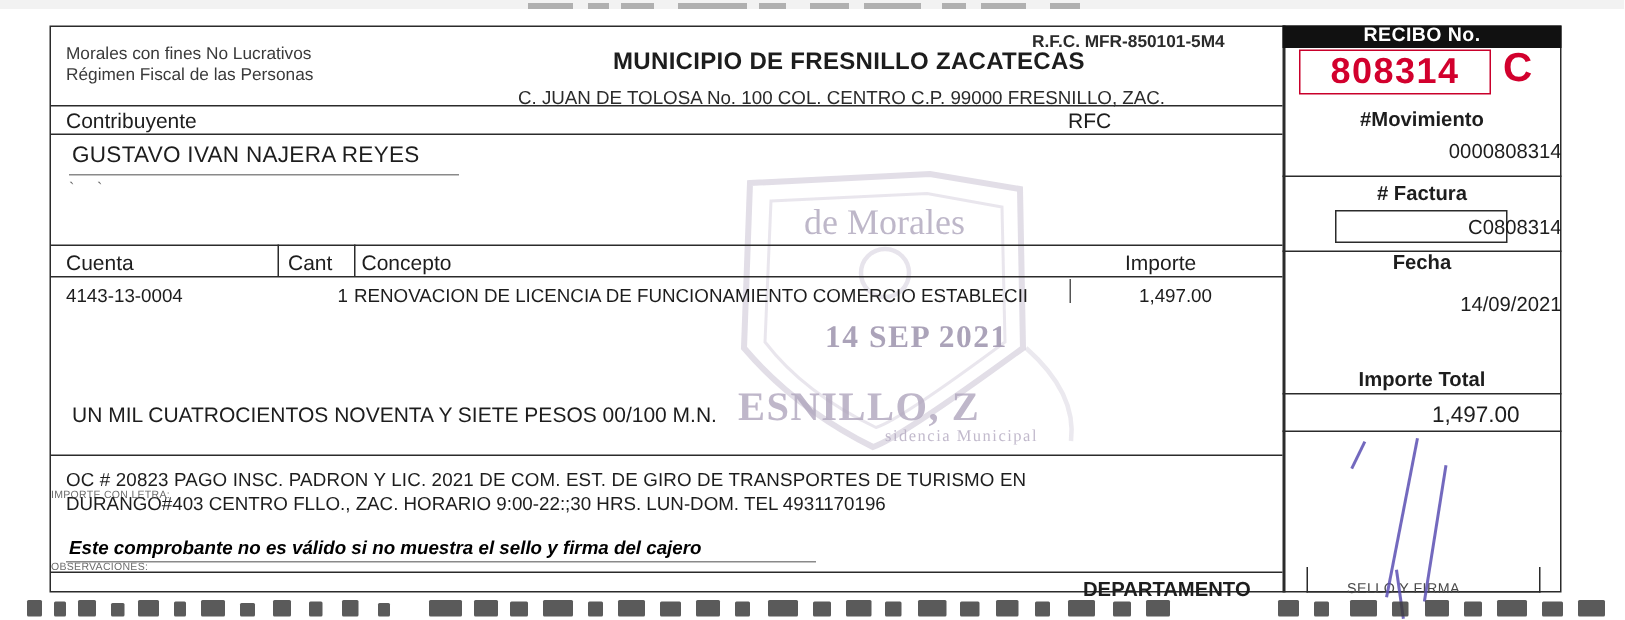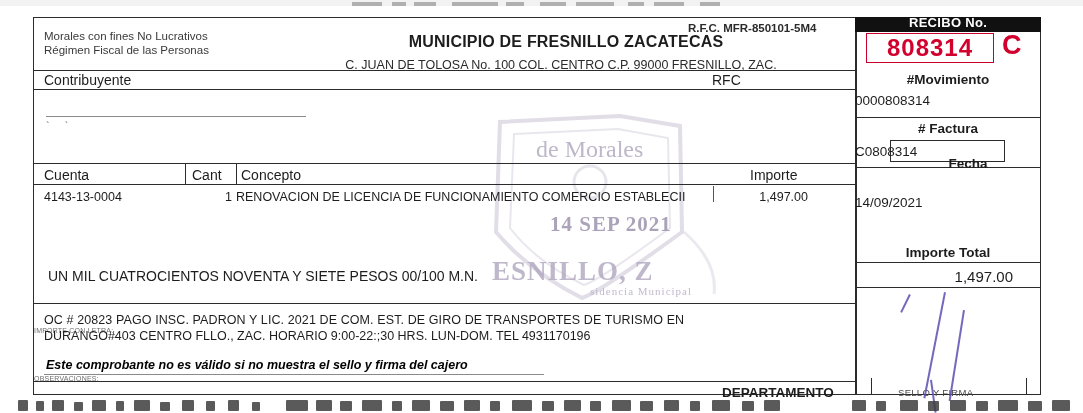--- a/index.html
+++ b/index.html
@@ -380,21 +380,21 @@
     left: 855px;
     text-align: center;
     font-size: 13.5px;
     font-weight: bold;
     color: #1d1d1d;
   }
   .rc-value {
     position: absolute;
     width: 186px;
     left: 855px;
-    text-align: left;
+    text-align: right;
     font-size: 13.5px;
     color: #1d1d1d;
   }
   .rc-sep {
     position: absolute;
     left: 855px;
     width: 186px;
     height: 1.3px;
     background: #2b2b2b;
   }
@@ -518,20 +518,21 @@
 
   <div class="recibo-band"></div>
   <div class="recibo-label">RECIBO No.</div>
   <div class="recibo-box"></div>
   <div class="recibo-number">808314</div>
   <div class="recibo-serie">C</div>
 
   <div class="lbl-contribuyente">Contribuyente</div>
   <div class="lbl-rfc">RFC</div>
   <div class="hr-contrib"></div>
+  <div class="contribuyente-name">GUSTAVO IVAN NAJERA REYES</div>
   <div class="contrib-underline"></div>
   <div class="addr-ticks">` `</div>
 
   <svg class="stamp" viewBox="0 0 330 190">
     <path d="M30 10 L150 4 L210 14 L212 120 Q130 180 112 186 Q60 160 26 120 Z" fill="none" stroke="#b2a8c0" stroke-width="4" opacity=".7"></path>
     <path d="M44 22 L148 17 L198 26 L200 116 Q130 168 114 173 Q66 150 40 116 Z" fill="none" stroke="#bdb3c9" stroke-width="2" opacity=".6"></path>
     <circle cx="120" cy="70" r="16" fill="none" stroke="#b7aec4" stroke-width="3" opacity=".6"></circle>
     <path d="M214 120 q34 30 30 62" fill="none" stroke="#b7aec4" stroke-width="3" opacity=".5"></path>
   </svg>
   <div class="stamp-text-1">de Morales</div>
@@ -573,21 +574,21 @@
 
   <div class="rc-label" style="top:72px;">#Movimiento</div>
   <div class="rc-value" style="top:93px;">0000808314</div>
   <div class="rc-sep" style="top:117px;"></div>
 
   <div class="rc-label" style="top:121px;"># Factura</div>
   <div class="factura-box"></div>
   <div class="rc-value" style="top:144px;">C0808314</div>
   <div class="rc-sep" style="top:167px;"></div>
 
-  <div class="rc-label" style="top:156px;padding-left:20px;">Fecha</div>
+  <div class="rc-label" style="top:167px;">Fecha</div>
   <div class="rc-value" style="top:195px;">14/09/2021</div>
 
   <div class="rc-label" style="top:245px;">Importe Total</div>
   <div class="rc-value" style="top:268px;font-size:15px;text-align:right;width:158px;">1,497.00</div>
 
   <div class="pen" style="left:944px;top:292px;width:2.2px;height:108px;transform:rotate(11deg);"></div>
   <div class="pen" style="left:963px;top:310px;width:2px;height:92px;transform:rotate(9deg);"></div>
   <div class="pen" style="left:930px;top:380px;width:2px;height:33px;transform:rotate(-8deg);"></div>
   <div class="pen" style="left:909px;top:294px;width:2px;height:20px;transform:rotate(26deg);"></div>
 

